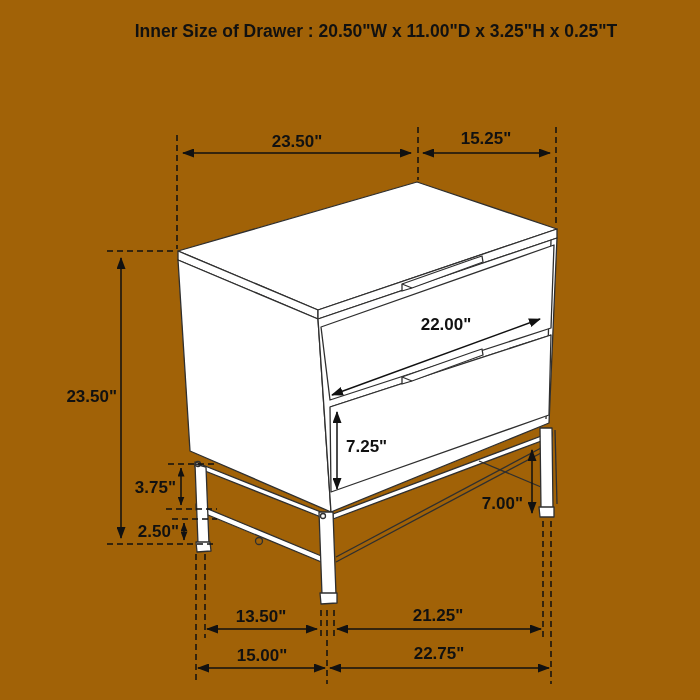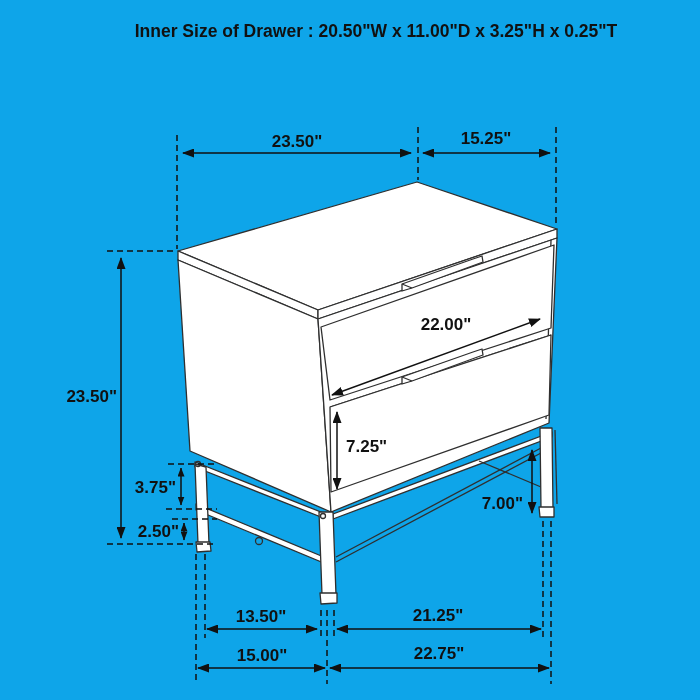--- a/index.html
+++ b/index.html
@@ -1,16 +1,16 @@
 <!DOCTYPE html>
 <html><head>
 <meta charset="utf-8">
 <style>
   html,body{margin:0;padding:0;background:#ffffff;}
-  .page{position:relative;width:700px;height:700px;background:#0ea5e9;overflow:hidden;
+  .page{position:relative;width:700px;height:700px;background:#a16207;overflow:hidden;
         font-family:"Liberation Sans",sans-serif;}
   svg text{font-family:"Liberation Sans",sans-serif;font-weight:bold;fill:#111111;}
   .dim-label{font-size:17px;}
   .title-label{font-size:17.5px;}
 </style>
 </head>
 <body>
 
 <div class="page">
 <svg width="700" height="700" viewBox="0 0 700 700">

